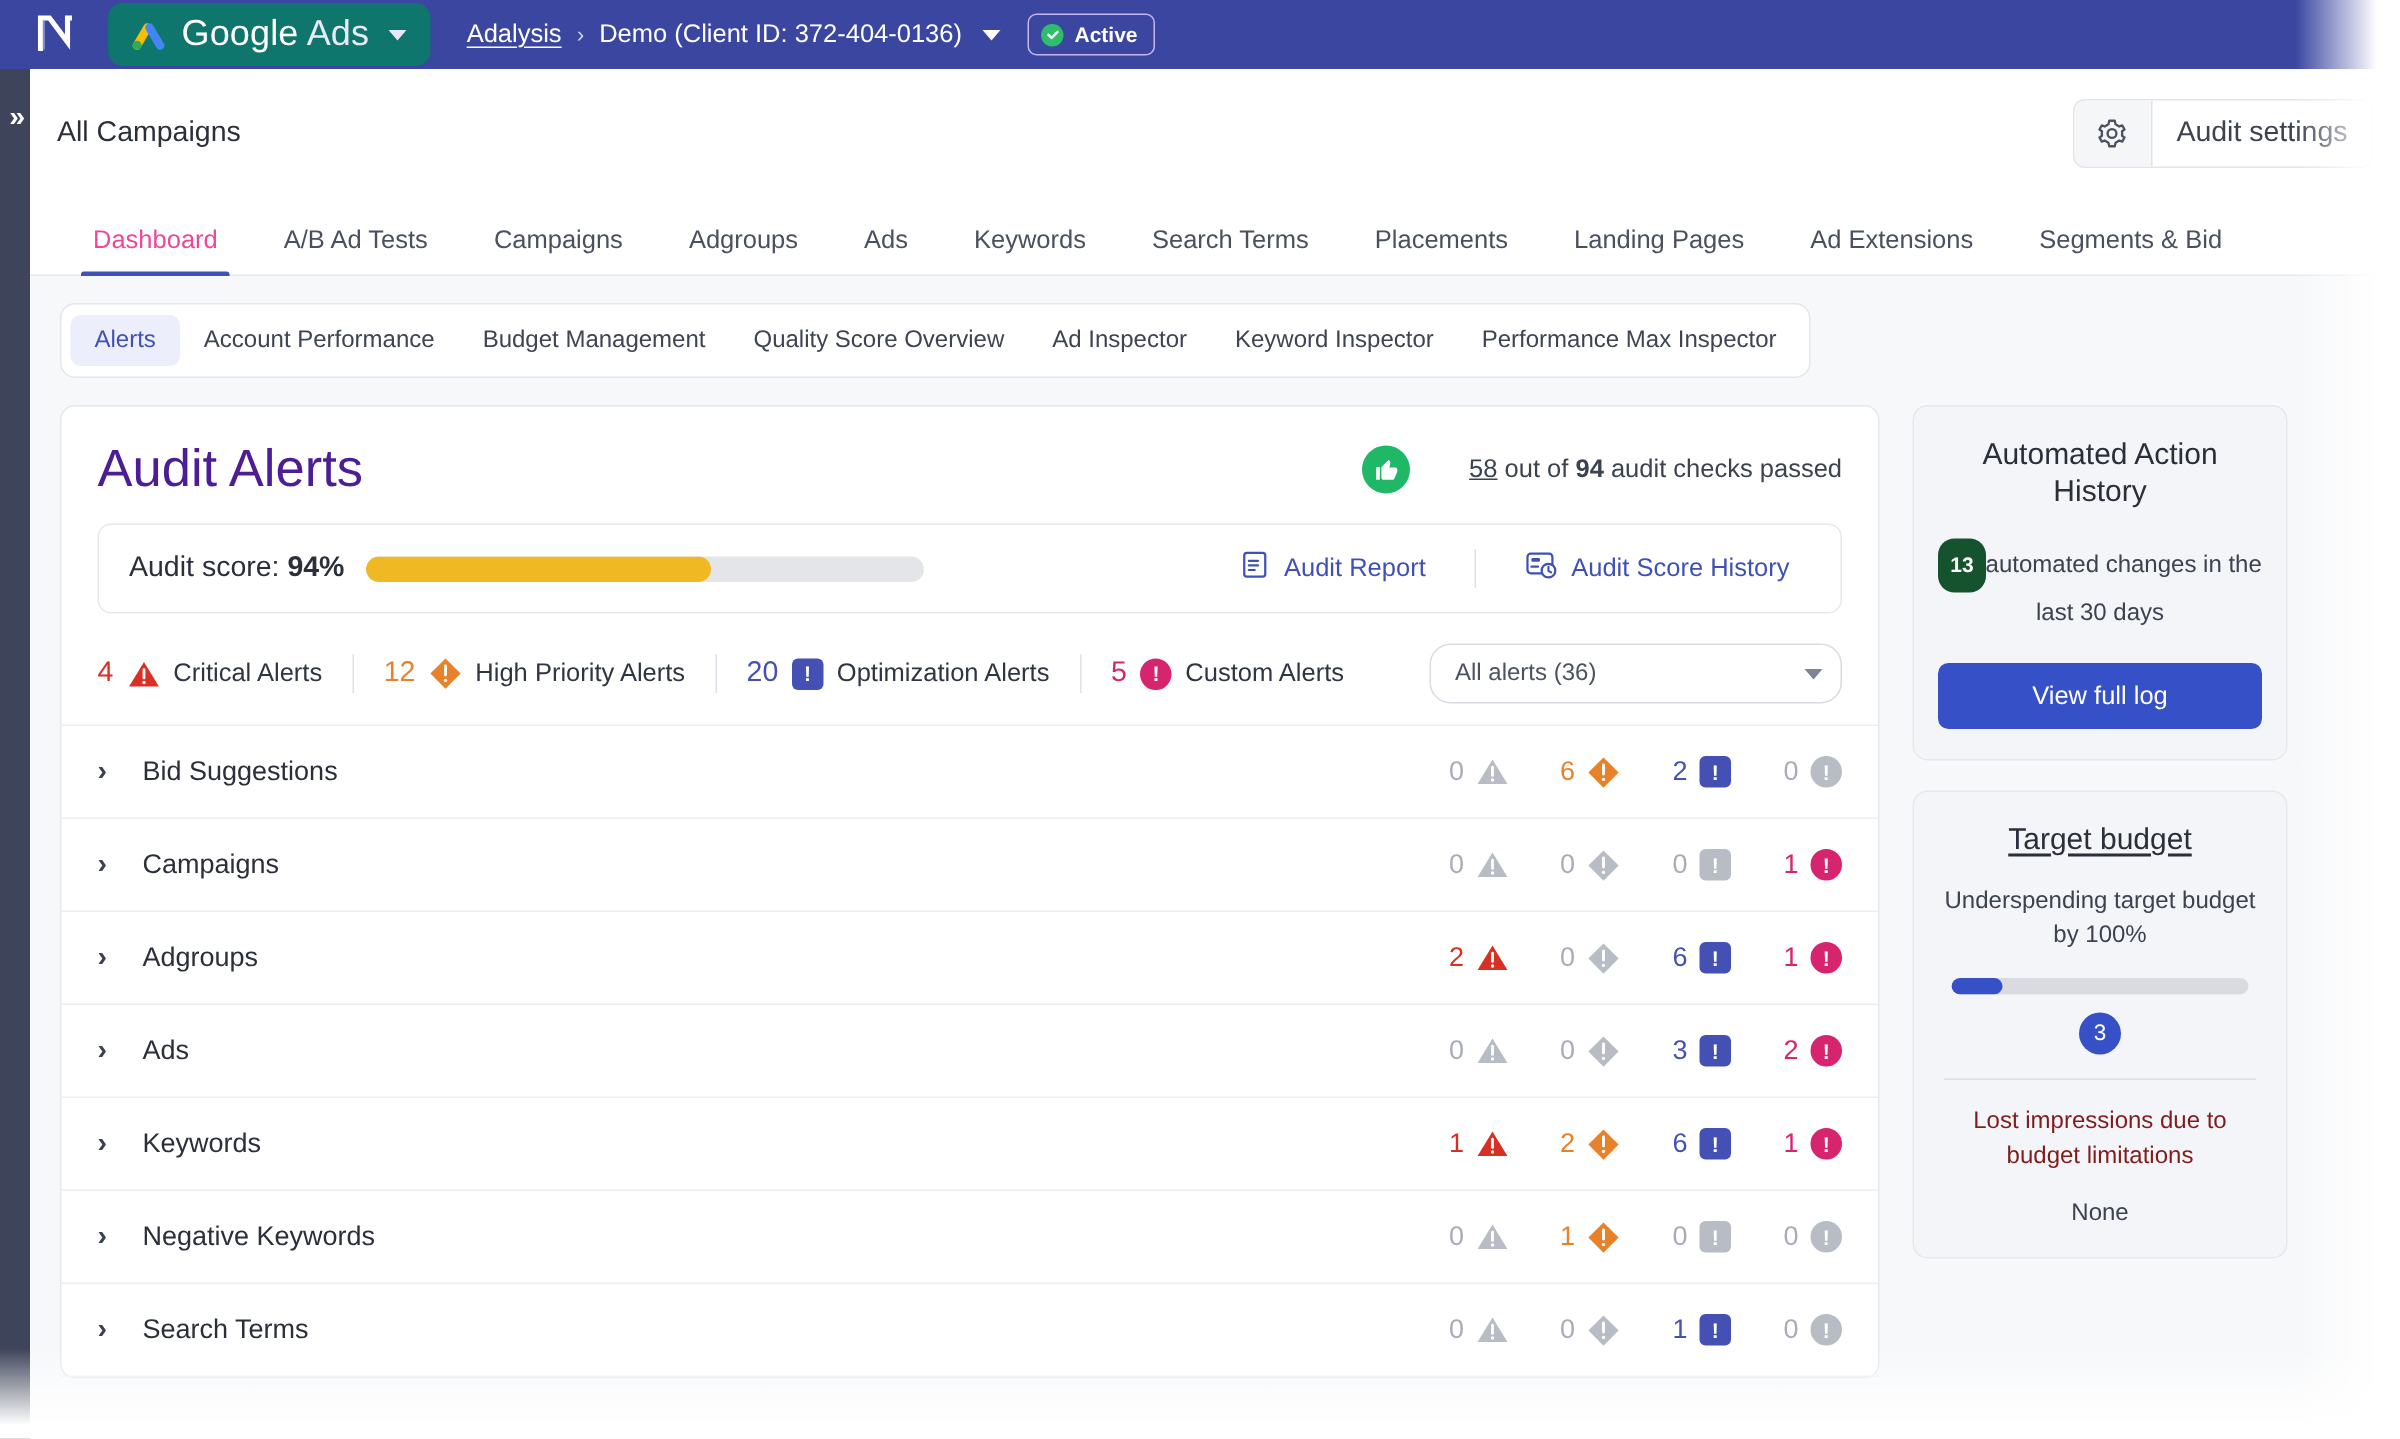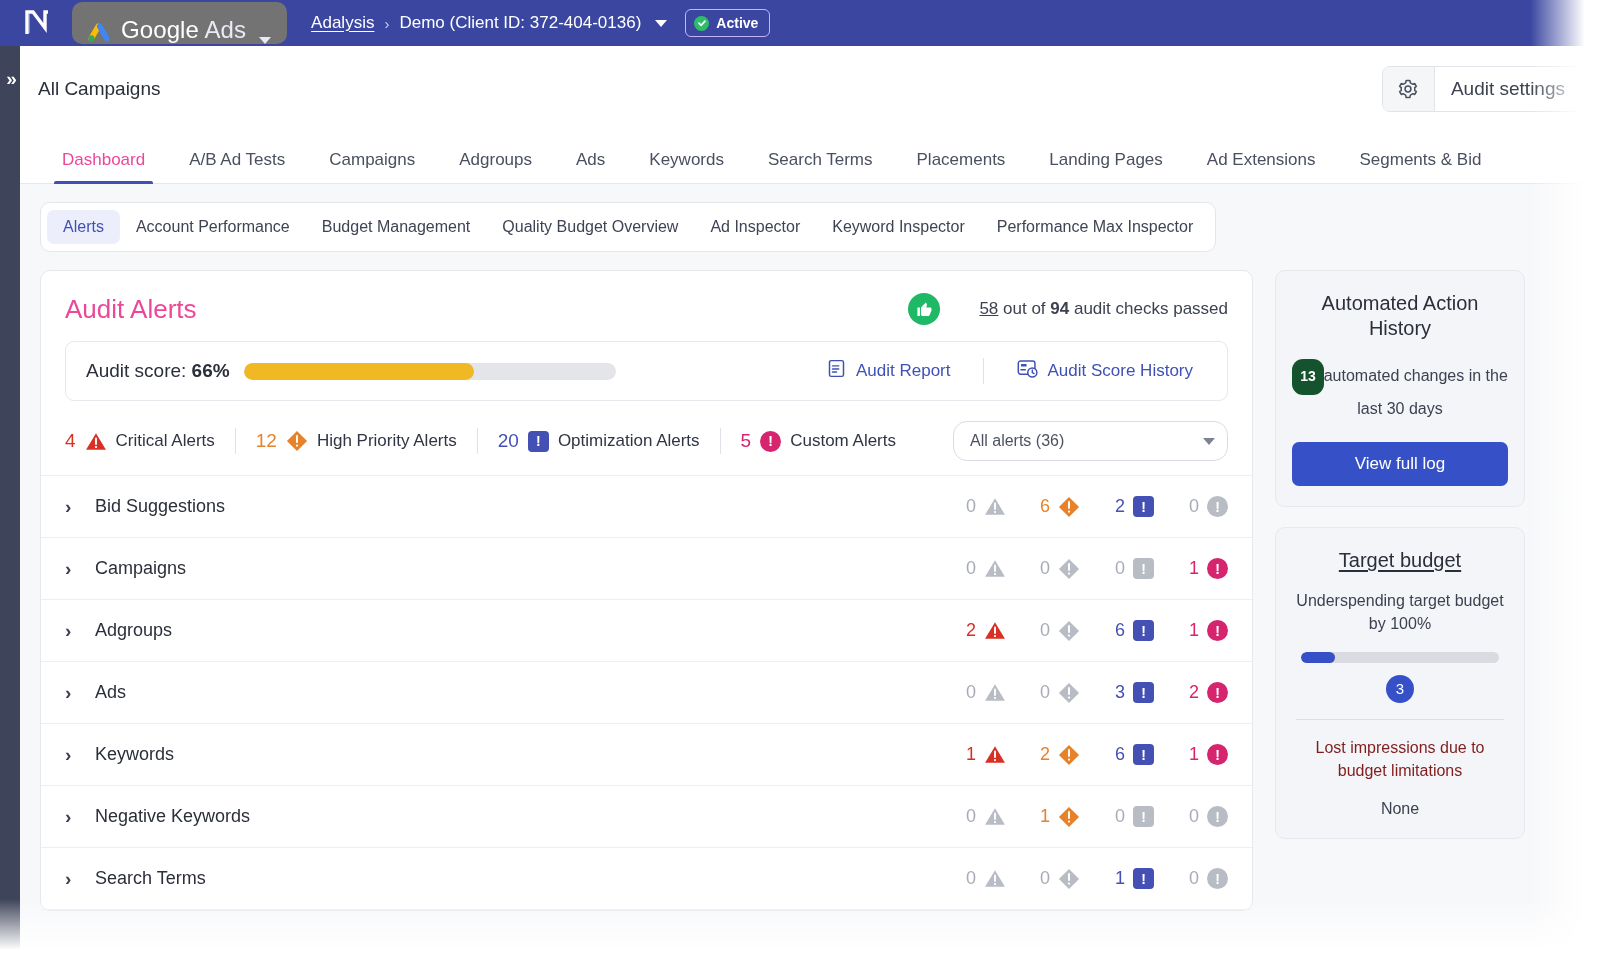--- a/index.html
+++ b/index.html
@@ -19,23 +19,23 @@
     display: flex; align-items: center;
     padding-left: 14px;
     z-index: 5;
   }
   .brand-mark { width: 46px; display:flex; align-items:center; justify-content:center; }
   .brand-mark svg { display:block; }
 
   .gads-pill {
     margin-left: 12px;
     height: 42px;
-    background: #737373;
+    background: #0f766e;
     border-radius: 10px;
-    display: flex; align-items: flex-end;
+    display: flex; align-items: center;
     padding: 0 16px 0 14px;
     gap: 9px;
   }
   .gads-logo { width: 26px; height: 26px; display:block; }
   .gads-text { color:#fff; font-size: 24px; letter-spacing:.1px; }
   .gads-text b { font-weight: 400; }
   .gads-text .light { color:#e9eaf6; }
   .chev-down-white {
     width: 0; height: 0;
     border-left: 6px solid transparent;
@@ -143,21 +143,21 @@
 
   .card {
     background:#fff; border:1px solid #e6e8ee; border-radius:10px;
   }
   .alerts-card { width: 1213px; }
 
   .alerts-head {
     display:flex; align-items:center; justify-content:space-between;
     padding: 22px 24px 10px 24px;
   }
-  .alerts-title { font-size:26px; color:#ec4899; }
+  .alerts-title { font-size:35px; color:#4c1d95; }
   .checks-passed { display:flex; align-items:center; gap:11px; }
   .thumb-badge {
     width:32px;height:32px;border-radius:50%;background:#1fb866;
     display:flex;align-items:center;justify-content:center;
   }
   .checks-text { font-size:17px; color:#3c4250; }
   .checks-text .num-passed { text-decoration: underline; cursor:pointer;margin-left:28px; }
   .checks-text b { font-weight:bold; }
 
   .score-box {
@@ -342,21 +342,21 @@
         <div class="tab">Landing Pages</div>
         <div class="tab">Ad Extensions</div>
         <div class="tab">Segments &amp; Bid</div>
       </div>
 
     <div class="subtabs-wrap">
       <div class="subtabs" id="subtabs">
           <div class="subtab active">Alerts</div>
           <div class="subtab">Account Performance</div>
           <div class="subtab">Budget Management</div>
-          <div class="subtab">Quality Budget Overview</div>
+          <div class="subtab">Quality Score Overview</div>
           <div class="subtab">Ad Inspector</div>
           <div class="subtab">Keyword Inspector</div>
           <div class="subtab">Performance Max Inspector</div>
         </div>
     </div>
 
     <div class="cols">
 
       <div class="card alerts-card">
 
@@ -367,21 +367,21 @@
               <svg width="17" height="17" viewBox="0 0 24 24" aria-hidden="true">
                 <path fill="#ffffff" d="M9 21h8.3c.9 0 1.6-.5 1.9-1.3l2.6-6.1c.1-.2.1-.5.1-.7v-1.8c0-1-.8-1.8-1.8-1.8h-5.6l.9-4.1v-.3c0-.4-.2-.8-.4-1.1L13.9 2 7.6 8.4c-.3.3-.6.8-.6 1.3V19c0 1.1.9 2 2 2zM2 9h3.5v12H2z"></path>
               </svg>
             </span>
             <span class="checks-text"><span class="num-passed">58</span><span> out of </span><b>94</b><span> audit checks passed</span></span>
           </div>
         </div>
 
         <div class="score-box">
           <div class="score-left">
-            <div class="score-label"><span>Audit score: </span><b>66%</b></div>
+            <div class="score-label"><span>Audit score: </span><b>94%</b></div>
             <div class="score-track">
               <div class="score-fill" id="score-fill" style="width: 62%;"></div>
             </div>
           </div>
           <div class="score-links">
             <div class="score-link">
               <span>
                 <svg width="21" height="21" viewBox="0 0 24 24" aria-hidden="true">
                   <rect x="4" y="3" width="16" height="18" rx="2" fill="none" stroke="#3f51b5" stroke-width="1.7"></rect>
                   <path d="M7.5 9h7M7.5 12.5h7M7.5 16h4.5" stroke="#3f51b5" stroke-width="1.7" stroke-linecap="round"></path>

